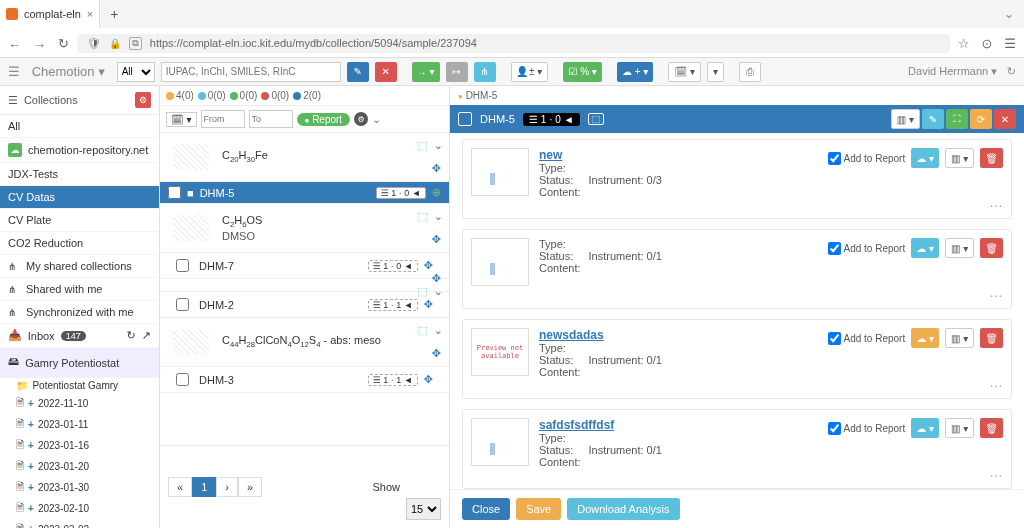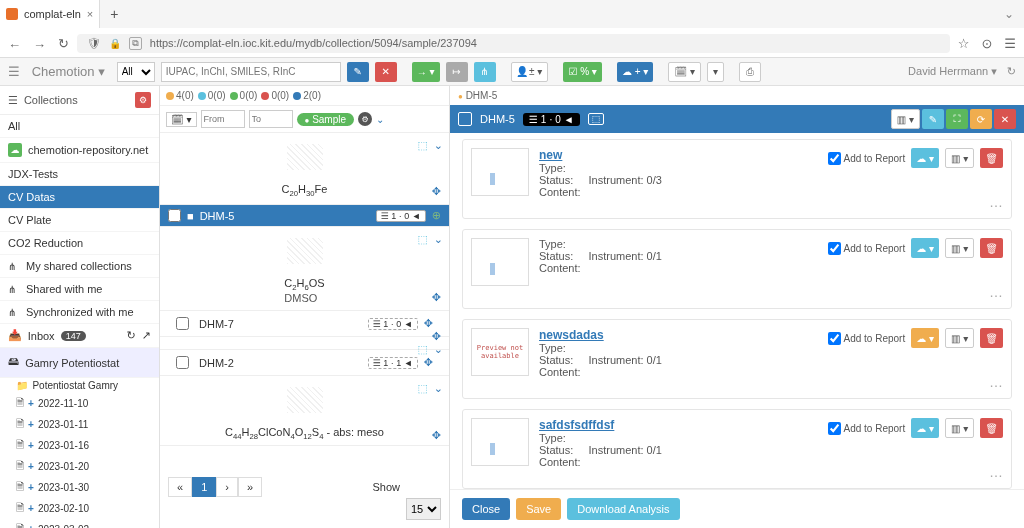--- a/index.html
+++ b/index.html
@@ -57,21 +57,21 @@
 .date-row { display: flex; align-items: center; padding: 4px 6px; gap: 4px; border-bottom: 1px solid #eee; font-size: 10px; }
 .date-row input { width: 44px; height: 18px; font-size: 9px; border: 1px solid #ccc; padding: 0 2px; }
 .sample-pill { background: #5cb85c; color: #fff; border-radius: 10px; padding: 1px 8px; font-size: 10px; }
 .list-body { flex: 1; overflow-y: auto; }
 .list-item { border-bottom: 1px solid #eee; padding: 6px 8px; position: relative; }
 .list-item.selected-head { background: #337ab7; color: #fff; display: flex; align-items: center; gap: 6px; padding: 4px 8px; }
 .list-head-row { display: flex; align-items: center; gap: 6px; padding: 2px 8px; }
 .list-head-row input[type=checkbox] { margin-right: 4px; }
 .badge-light { border: 1px solid #aaa; border-radius: 2px; padding: 0 4px; font-size: 9px; background: #fff; color: #333; display: inline-flex; align-items: center; gap: 2px; }
 .badge-light.dashed { border-style: dashed; }
-.mol-row { display: flex; align-items: center; gap: 8px; flex-direction: column; }
+.mol-row { display: flex; align-items: center; gap: 8px; }
 .mol-img { width: 46px; height: 36px; border: 1px solid transparent; position: relative; }
 .mol-img::before { content: ""; position: absolute; inset: 4px; background: repeating-linear-gradient(45deg,#ccc,#ccc 1px,transparent 1px,transparent 4px); opacity: 0.3; }
 .mol-formula { font-size: 11px; }
 .item-actions { position: absolute; right: 6px; top: 6px; display: flex; gap: 6px; color: #337ab7; }
 .drag-handle { color: #337ab7; cursor: move; }
 .list-footer { display: flex; align-items: center; padding: 8px; gap: 6px; border-top: 1px solid #eee; }
 .pager { display: flex; gap: 0; }
 .pager span { border: 1px solid #ddd; padding: 3px 8px; font-size: 11px; cursor: pointer; }
 .pager span.active { background: #337ab7; color: #fff; border-color: #337ab7; }
 .show-select { margin-left: auto; display: flex; gap: 6px; align-items: center; font-size: 11px; }
@@ -221,21 +221,21 @@
         <span class="filter-chip"><span class="dot" style="background:#f0ad4e"></span>4(0)</span>
         <span class="filter-chip"><span class="dot" style="background:#5bc0de"></span>0(0)</span>
         <span class="filter-chip"><span class="dot" style="background:#5cb85c"></span>0(0)</span>
         <span class="filter-chip"><span class="dot" style="background:#d9534f"></span>0(0)</span>
         <span class="filter-chip"><span class="dot" style="background:#337ab7"></span>2(0)</span>
       </div>
     <div class="date-row">
       <span style="border:1px solid #ccc;padding:1px 4px;">🗓 ▾</span>
       <input placeholder="From" style="">
       <input placeholder="To" style="">
-      <span class="sample-pill"><span style="font-size:8px;">●</span> <span>Sample</span></span>
+      <span class="sample-pill"><span style="font-size:8px;">●</span> <span>Report</span></span>
       <span style="background:#555;color:#fff;border-radius:50%;width:14px;height:14px;display:inline-flex;align-items:center;justify-content:center;font-size:8px;">⚙</span>
       <span style="color:#337ab7;">⌄</span>
     </div>
     <div class="list-body" id="list-body">
         <div class="list-item">
           <div class="mol-row">
             <div class="mol-img"></div>
             <div class="mol-formula">C<sub>20</sub>H<sub>30</sub>Fe</div>
           </div>
           <div class="item-actions">

